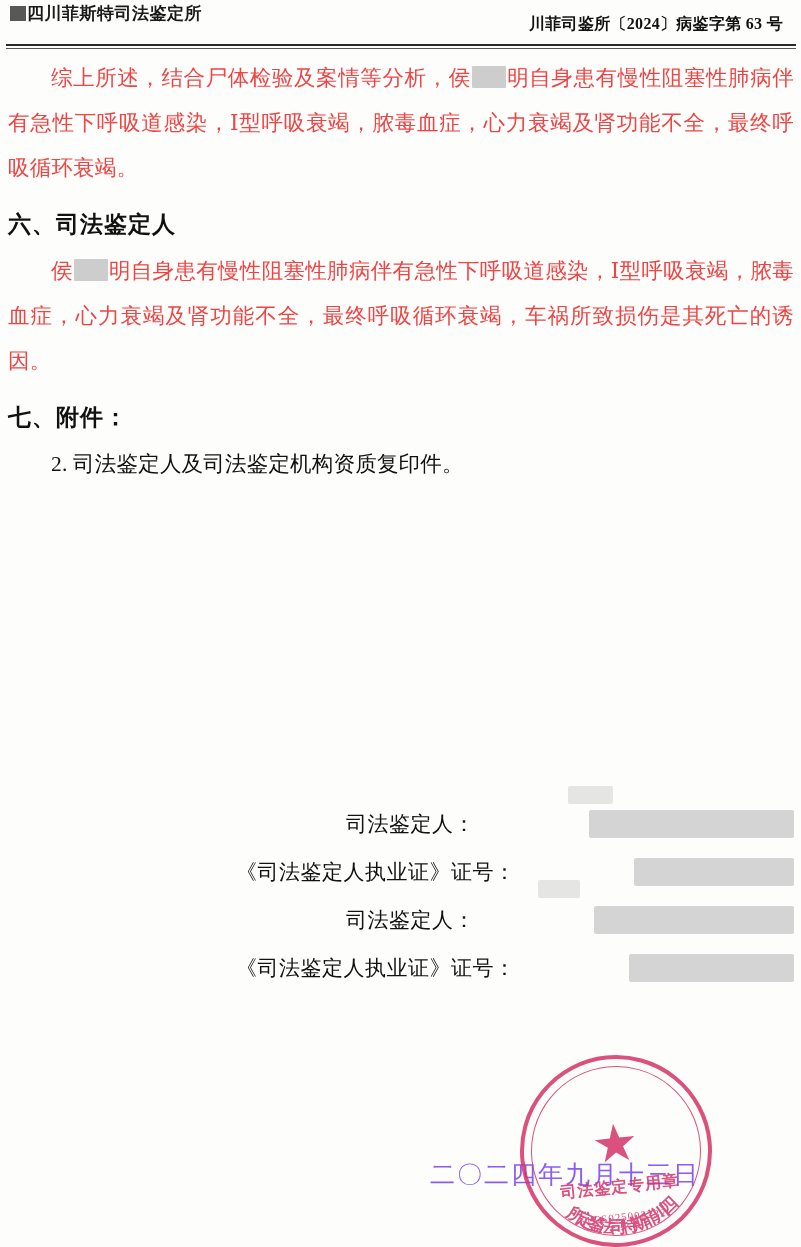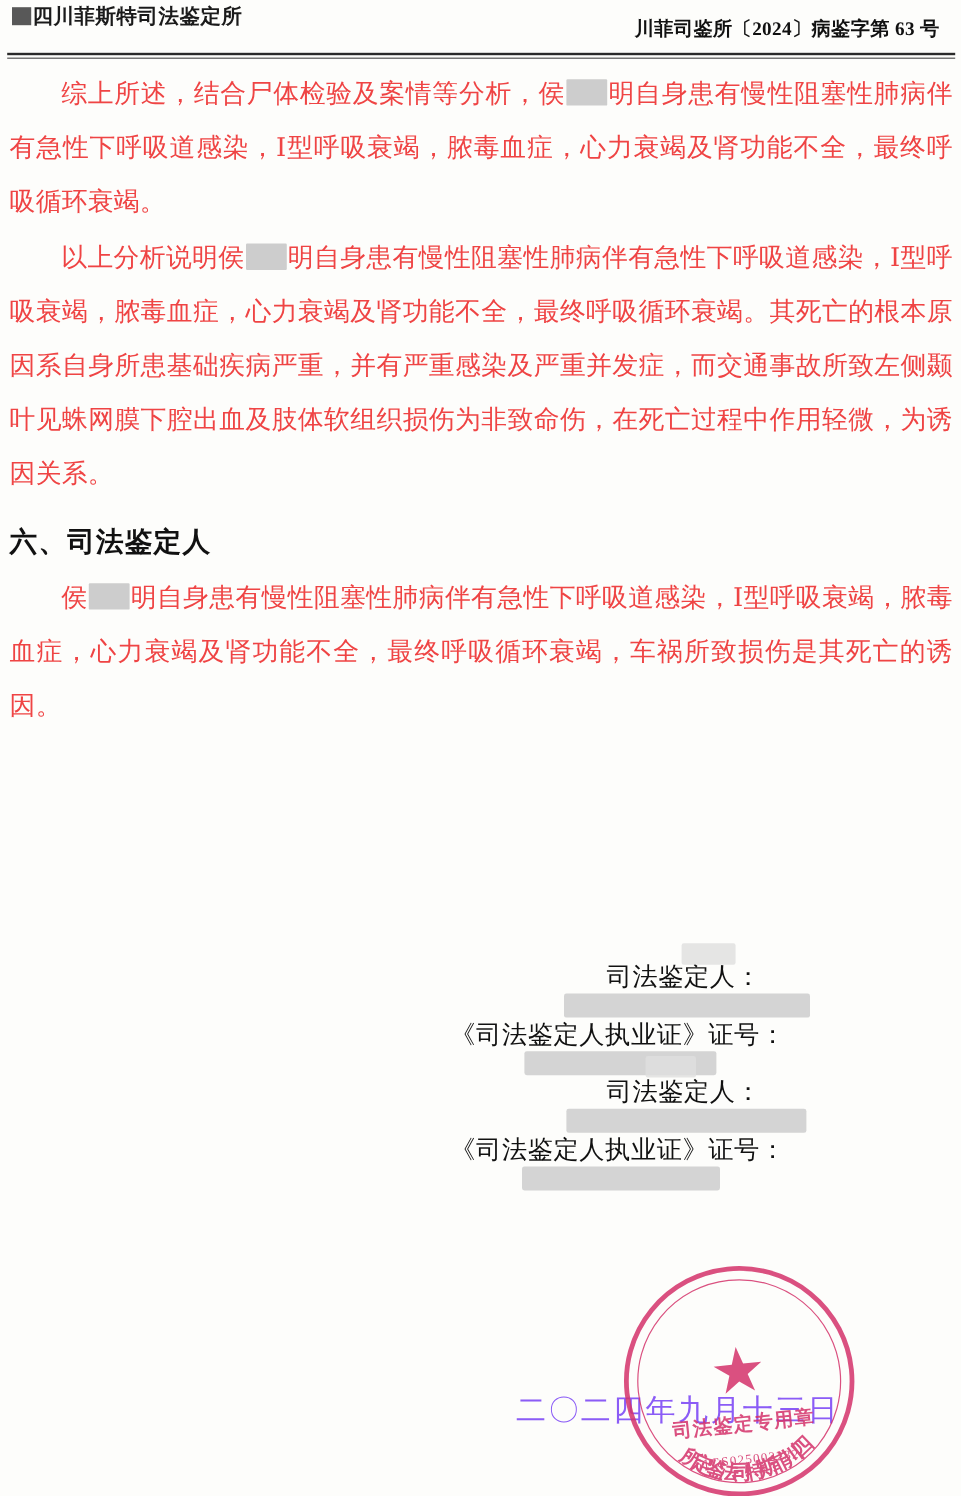--- a/index.html
+++ b/index.html
@@ -121,21 +121,20 @@
     left: 8px;
     top: 800px;
     width: 786px;
   }
   .sign-row {
     position: relative;
     height: 48px;
     display: flex;
     align-items: center;
     justify-content: space-between;
-    flex-direction: column;
   }
   .sign-label {
     font-size: 21px;
     letter-spacing: 0.5px;
     white-space: nowrap;
     text-align: right;
   }
   .sign-blank {
     display: inline-block;
     height: 28px;
@@ -244,33 +243,36 @@
     <div class="header-rule2"></div>
   </div>
 
   <div class="content">
 
     <p class="para indent">
       <span>综上所述，结合尸体检验及案情等分析，侯<span class="redact"></span>明自身患有慢性阻塞性肺病伴有急性下呼吸道感染，Ⅰ型呼吸衰竭，脓毒血症，心力衰竭及肾功能不全，最终呼吸循环衰竭。</span>
     </p>
 
 
-    <p class="para indent">
-      <span>以上分析说明侯<span class="redact"></span>明自身患有慢性阻塞性肺病伴有急性下呼吸道感染，Ⅰ型呼吸衰竭，脓毒血症，心力衰竭及肾功能不全，最终呼吸循环衰竭。其死亡的根本原因系自身所患基础疾病严重，并有严重感染及严重并发症，而交通事故所致左侧颞叶见蛛网膜下腔出血及肢体软组织损伤为非致命伤，在死亡过程中作用轻微，为诱因关系。</span>
-    </p>
 
     <h2 class="section">
       <span>六、司法鉴定人</span>
     </h2>
 
     <p class="para indent">
       <span>侯<span class="redact"></span>明自身患有慢性阻塞性肺病伴有急性下呼吸道感染，Ⅰ型呼吸衰竭，脓毒血症，心力衰竭及肾功能不全，最终呼吸循环衰竭，车祸所致损伤是其死亡的诱因。</span>
     </p>
 
-
+    <h2 class="section">
+      <span>七、附件：</span>
+    </h2>
+
+    <p class="list-item">
+      <span>2. 司法鉴定人及司法鉴定机构资质复印件。</span>
+    </p>
   </div>
 
   <div class="sign-block">
 
     <div class="sign-row" style="padding-left:338px;">
       <span class="sign-label">司法鉴定人：</span>
       <span class="sign-blank" style="width:205px;"></span>
       <span class="sign-ghost" style="left:560px; top:-14px; width:45px; height:18px;"></span>
     </div>
 

